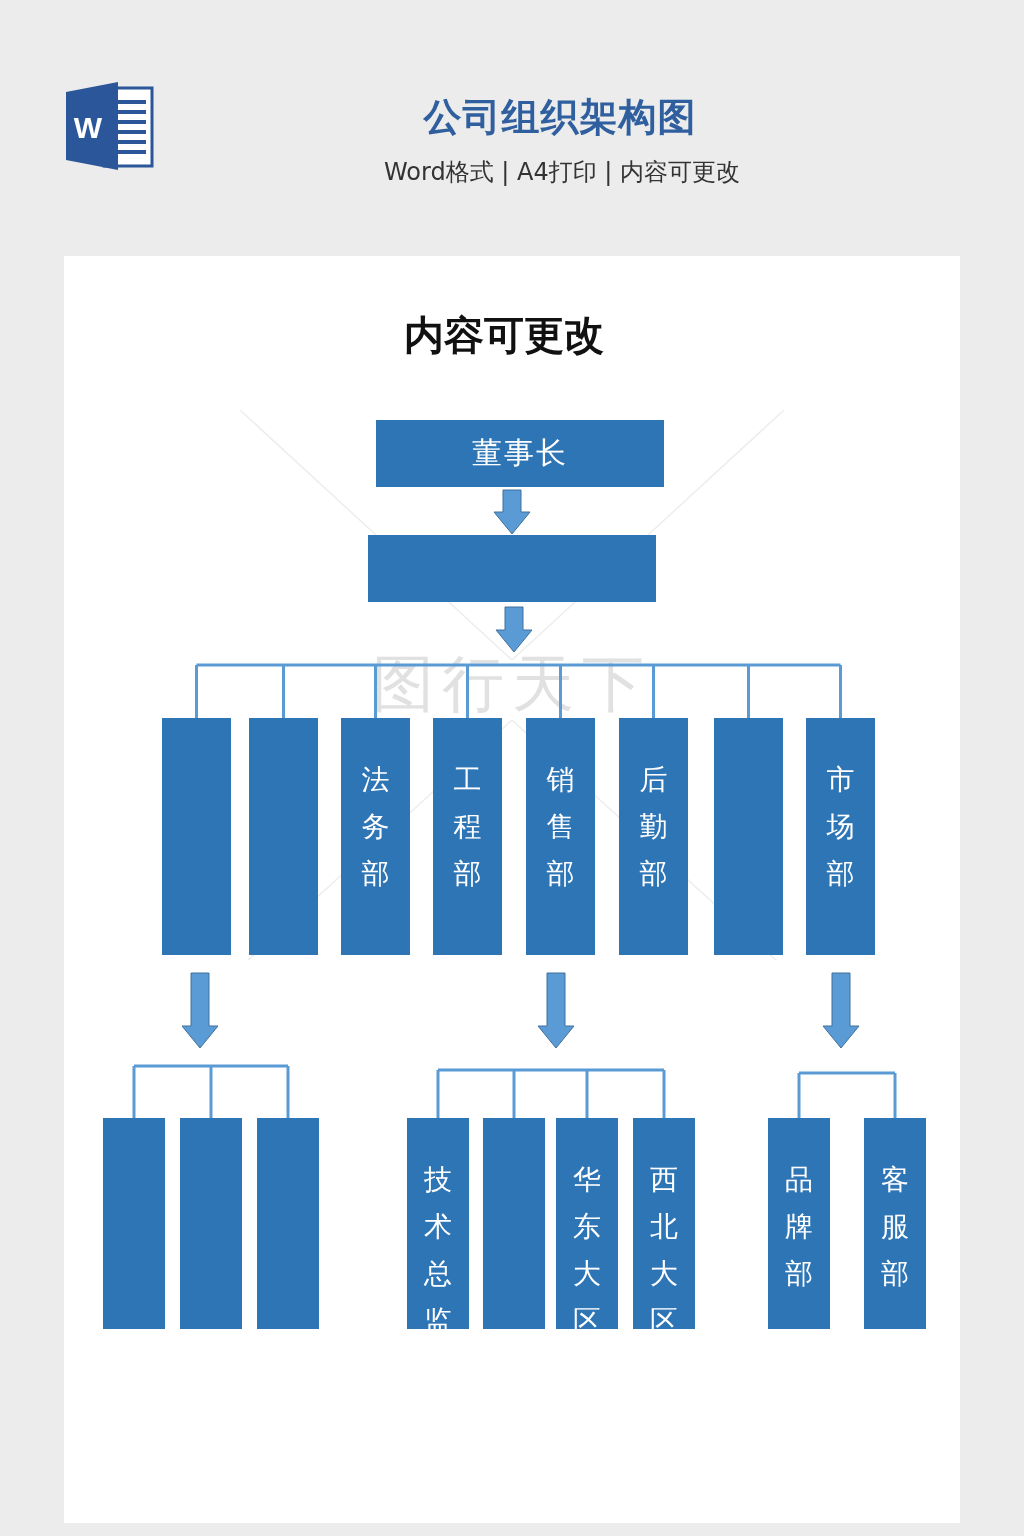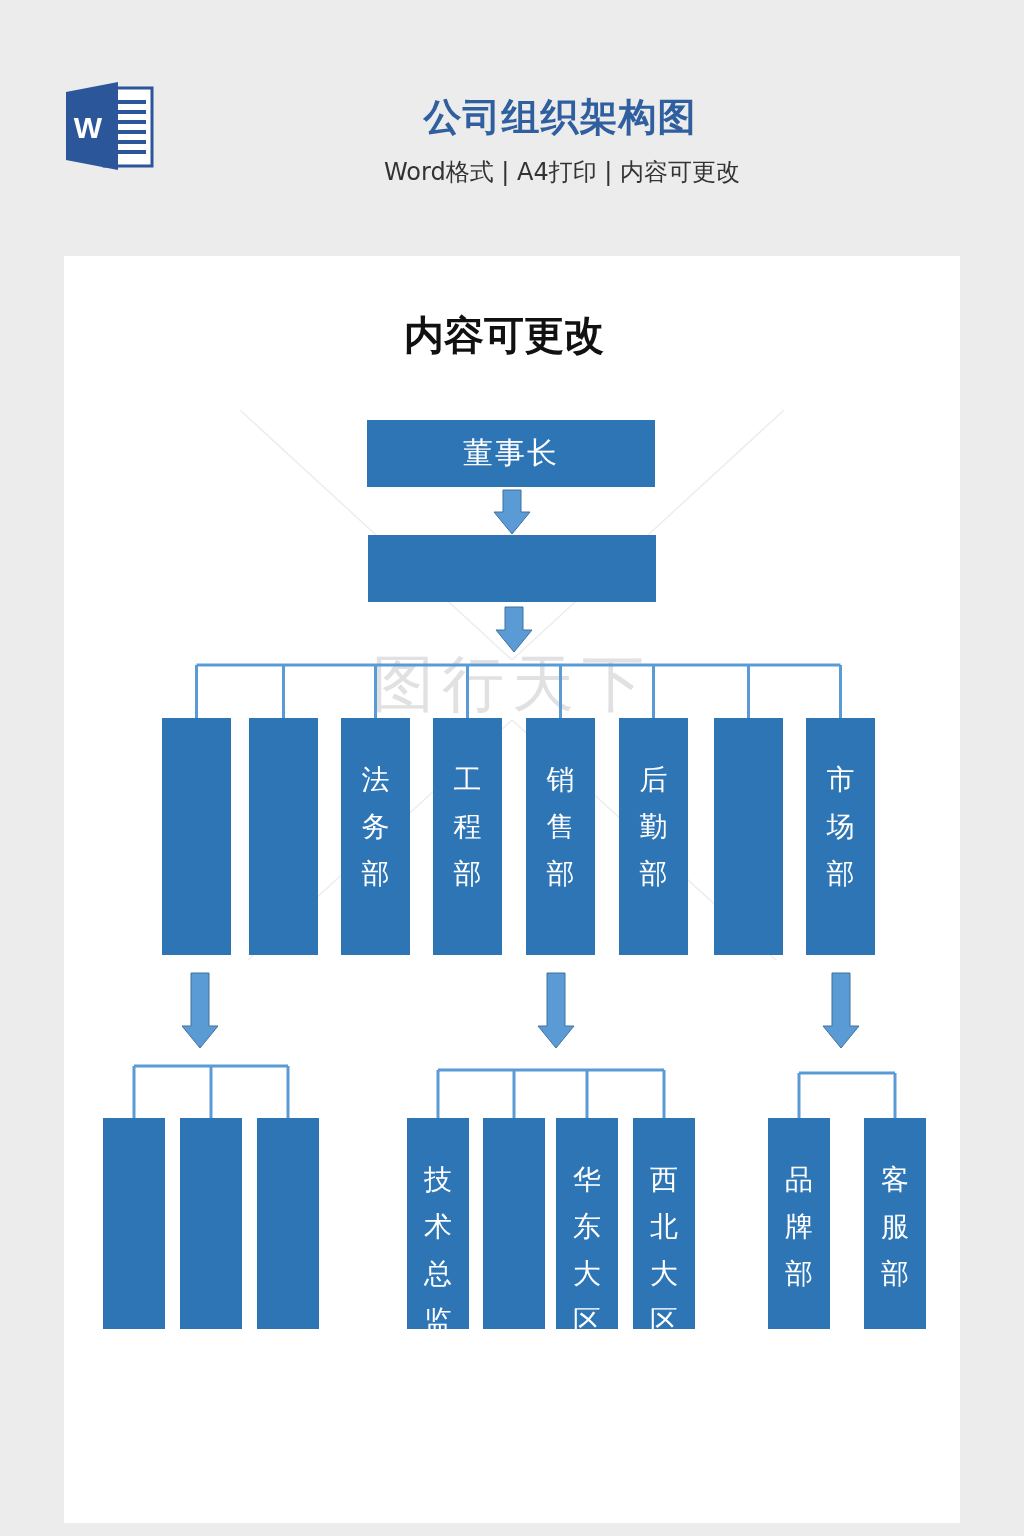--- a/index.html
+++ b/index.html
@@ -70,21 +70,21 @@
     </g>
   <g id="arrows">
       <polygon points="503,490 521,490 521,512 530,512 512,534 494,512 503,512" fill="#5b9bd5" stroke="#41719c" stroke-width="1"></polygon>
       <polygon points="505,607 523,607 523,630 532,630 514,652 496,630 505,630" fill="#5b9bd5" stroke="#41719c" stroke-width="1"></polygon>
       <polygon points="191,973 209,973 209,1026 218,1026 200,1048 182,1026 191,1026" fill="#5b9bd5" stroke="#41719c" stroke-width="1"></polygon>
       <polygon points="547,973 565,973 565,1026 574,1026 556,1048 538,1026 547,1026" fill="#5b9bd5" stroke="#41719c" stroke-width="1"></polygon>
       <polygon points="832,973 850,973 850,1026 859,1026 841,1048 823,1026 832,1026" fill="#5b9bd5" stroke="#41719c" stroke-width="1"></polygon>
     </g>
 </svg>
 
-<div class="box hbox" style="left:367px;top:420px;width:288px;height:67px;">
+<div class="box hbox" style="left:376px;top:420px;width:288px;height:67px;">
     <span>董事长</span>
   </div>
 <div class="box hbox" style="left:368px;top:535px;width:288px;height:67px;">
     <span></span>
   </div>
 
 <div id="dept-row">
     <div class="box vbox" style="left: 162px; top: 718px; width: 69px; height: 237px;"></div>
     <div class="box vbox" style="left: 249px; top: 718px; width: 69px; height: 237px;"></div>
     <div class="box vbox" style="left: 341px; top: 718px; width: 69px; height: 237px;">

